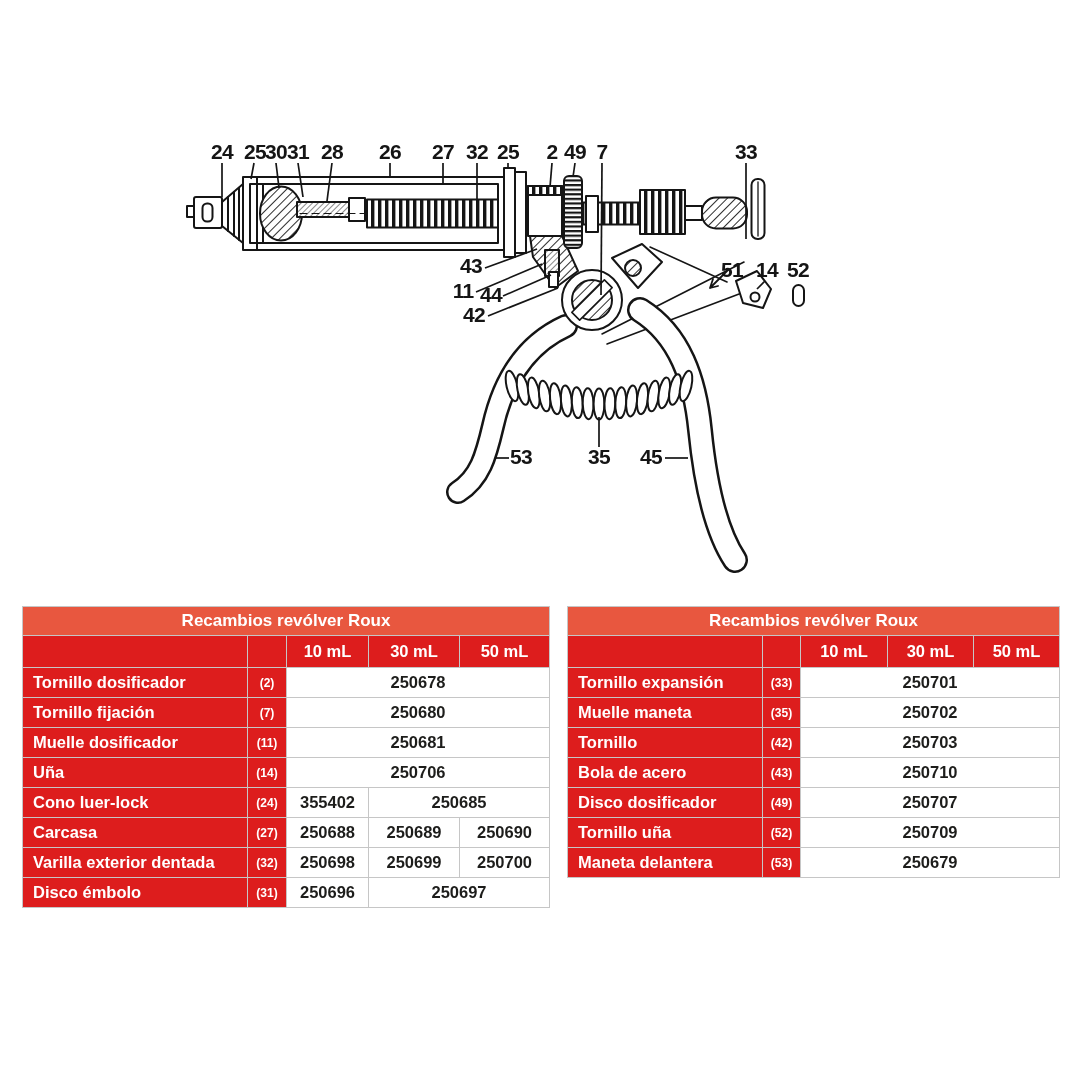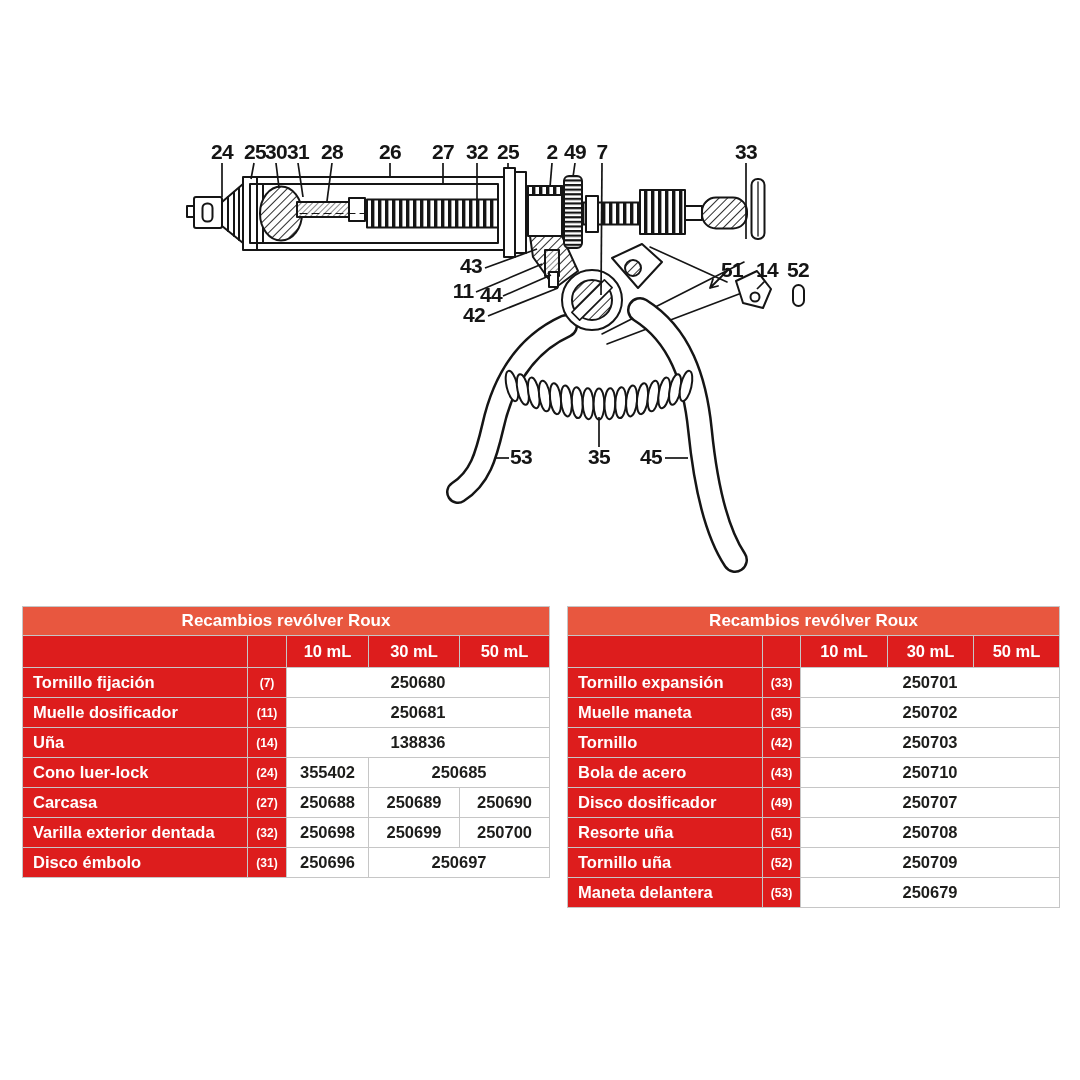--- a/index.html
+++ b/index.html
@@ -201,33 +201,38 @@
       <tr class="hdr">
         <td></td>
         <td></td>
       <td class="size-h">10 mL</td>
           <td class="size-h">30 mL</td>
           <td class="size-h">50 mL</td>
         </tr>
     </thead>
     <tbody>
         <tr>
+          <td class="name">Tornillo dosificador</td>
+          <td class="ref">(2)</td>
+          <td class="num" colspan="3">250678</td>
+        </tr>
+        <tr>
           <td class="name">Tornillo fijación</td>
           <td class="ref">(7)</td>
           <td class="num" colspan="3">250680</td>
         </tr>
         <tr>
           <td class="name">Muelle dosificador</td>
           <td class="ref">(11)</td>
           <td class="num" colspan="3">250681</td>
         </tr>
         <tr>
           <td class="name">Uña</td>
           <td class="ref">(14)</td>
-          <td class="num" colspan="3">138836</td>
+          <td class="num" colspan="3">250706</td>
         </tr>
         <tr>
           <td class="name">Cono luer-lock</td>
           <td class="ref">(24)</td>
           <td class="num">355402</td>
           <td class="num" colspan="2">250685</td>
         </tr>
         <tr>
           <td class="name">Carcasa</td>
           <td class="ref">(27)</td>
@@ -291,25 +296,20 @@
           <td class="name">Bola de acero</td>
           <td class="ref">(43)</td>
           <td class="num" colspan="3">250710</td>
         </tr>
         <tr>
           <td class="name">Disco dosificador</td>
           <td class="ref">(49)</td>
           <td class="num" colspan="3">250707</td>
         </tr>
         <tr>
-          <td class="name">Resorte uña</td>
-          <td class="ref">(51)</td>
-          <td class="num" colspan="3">250708</td>
-        </tr>
-        <tr>
           <td class="name">Tornillo uña</td>
           <td class="ref">(52)</td>
           <td class="num" colspan="3">250709</td>
         </tr>
         <tr>
           <td class="name">Maneta delantera</td>
           <td class="ref">(53)</td>
           <td class="num" colspan="3">250679</td>
         </tr>
       </tbody>

